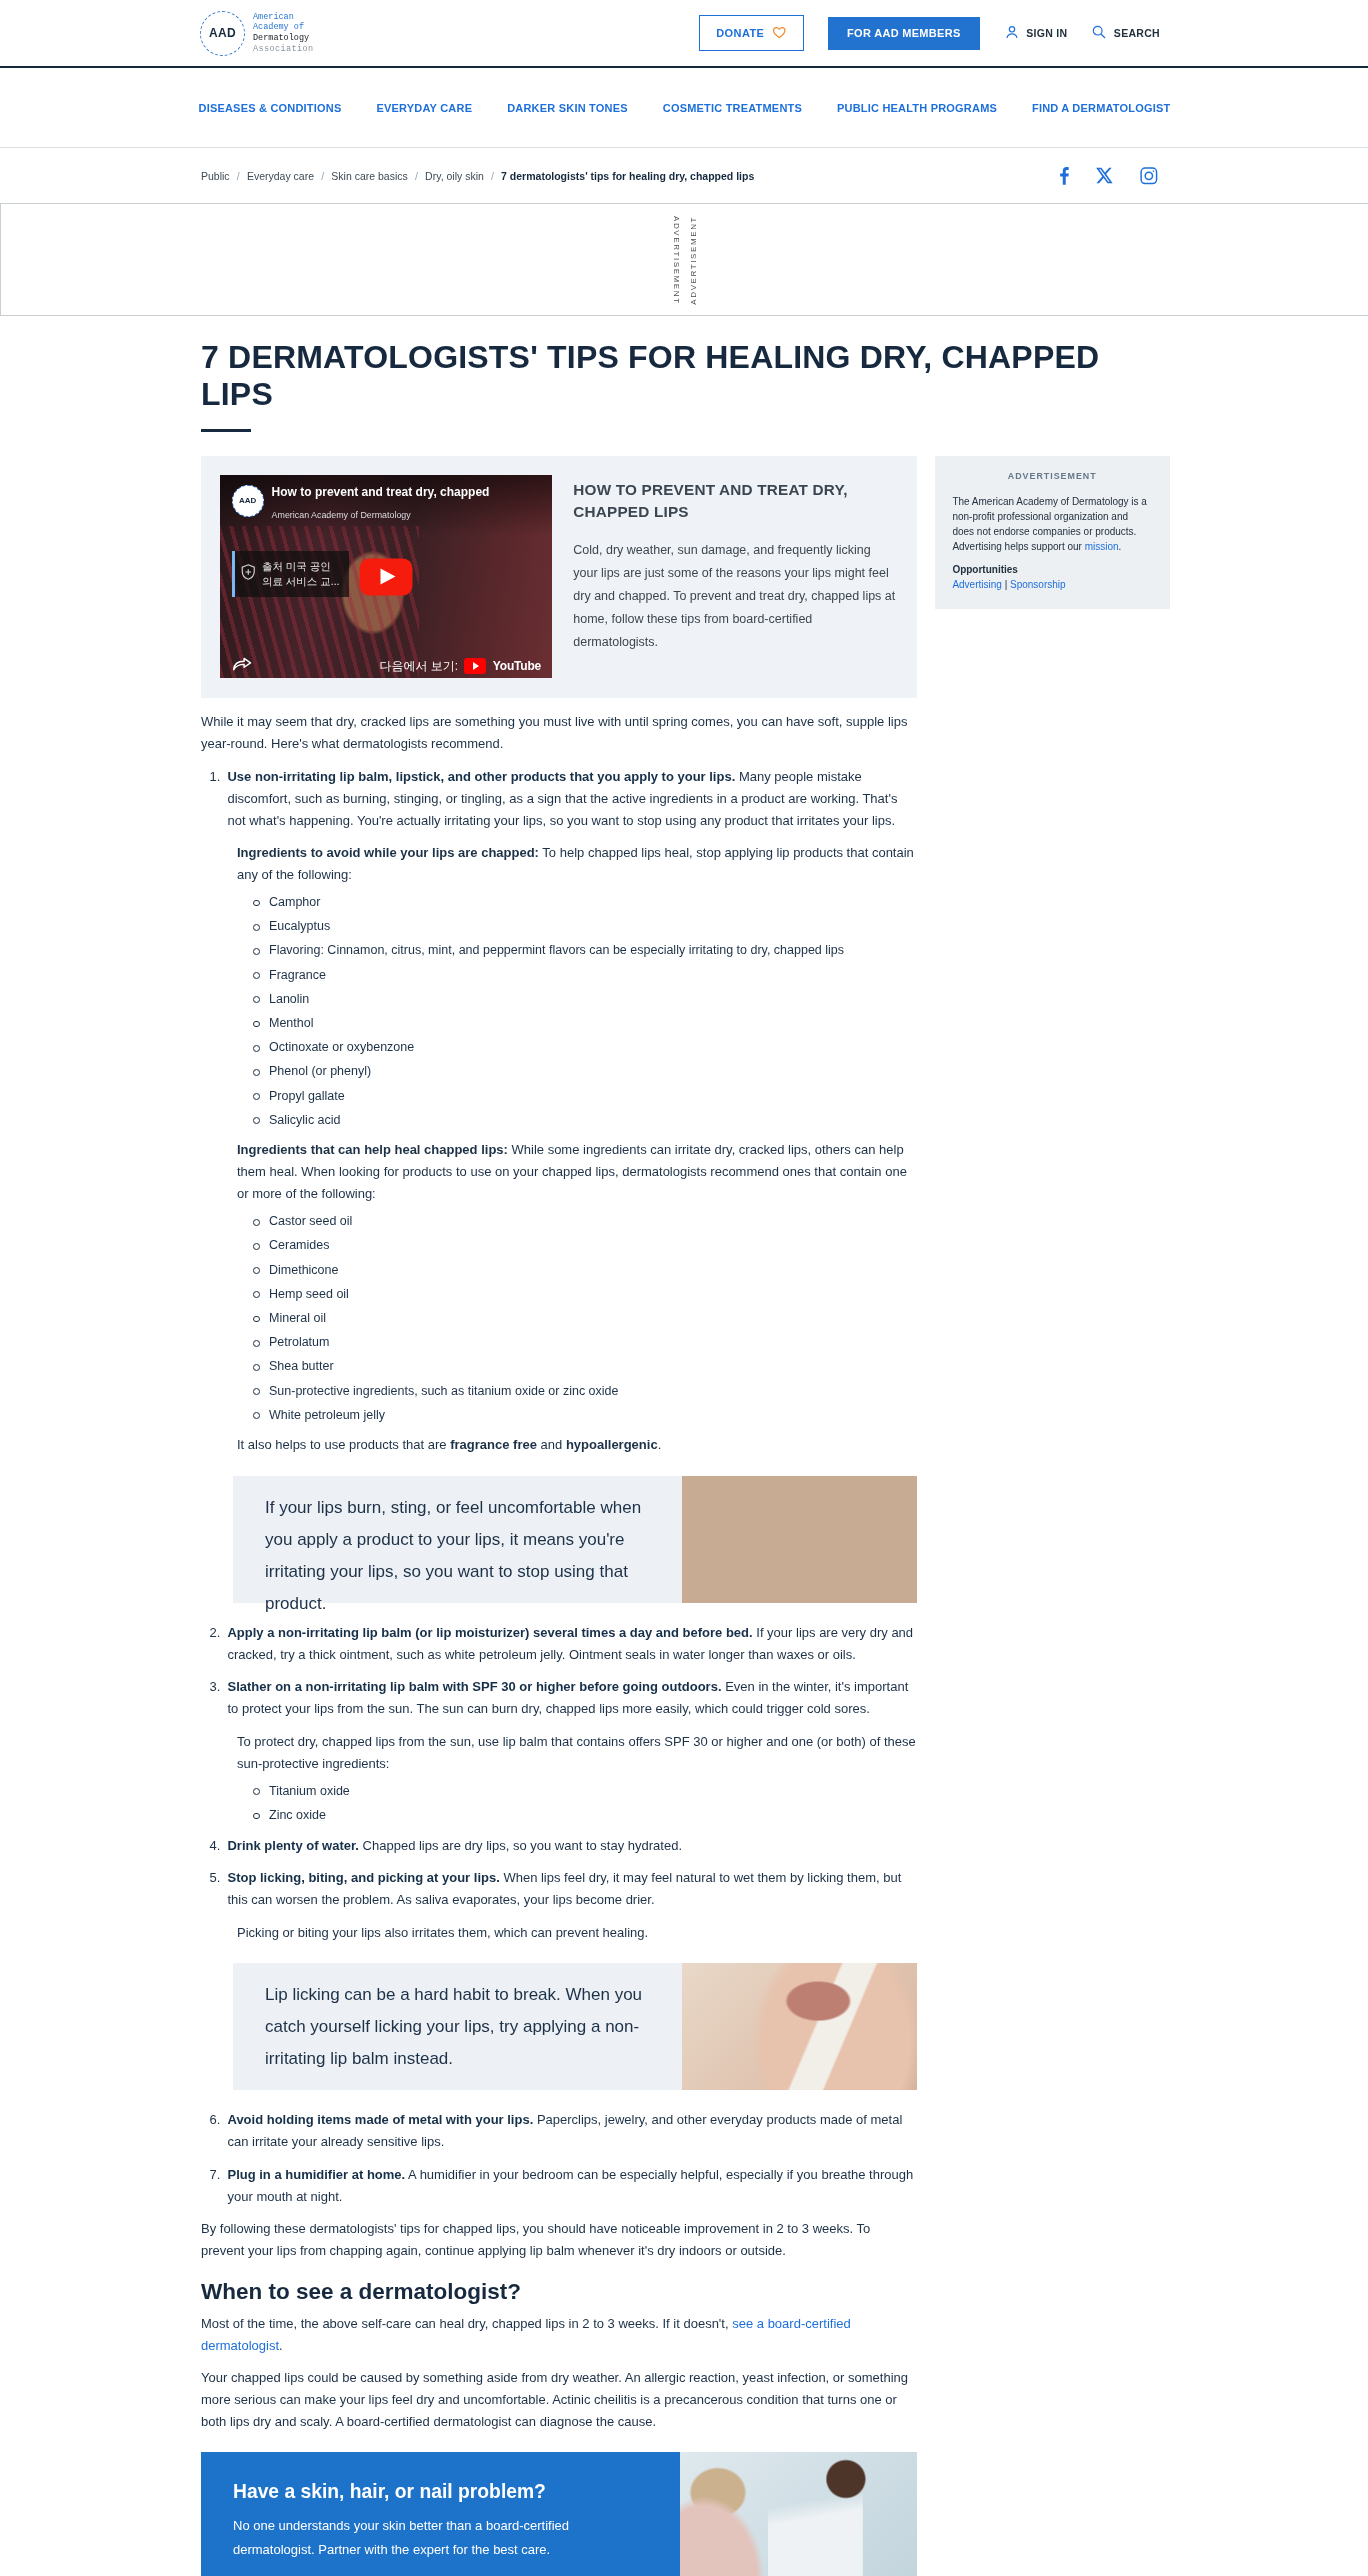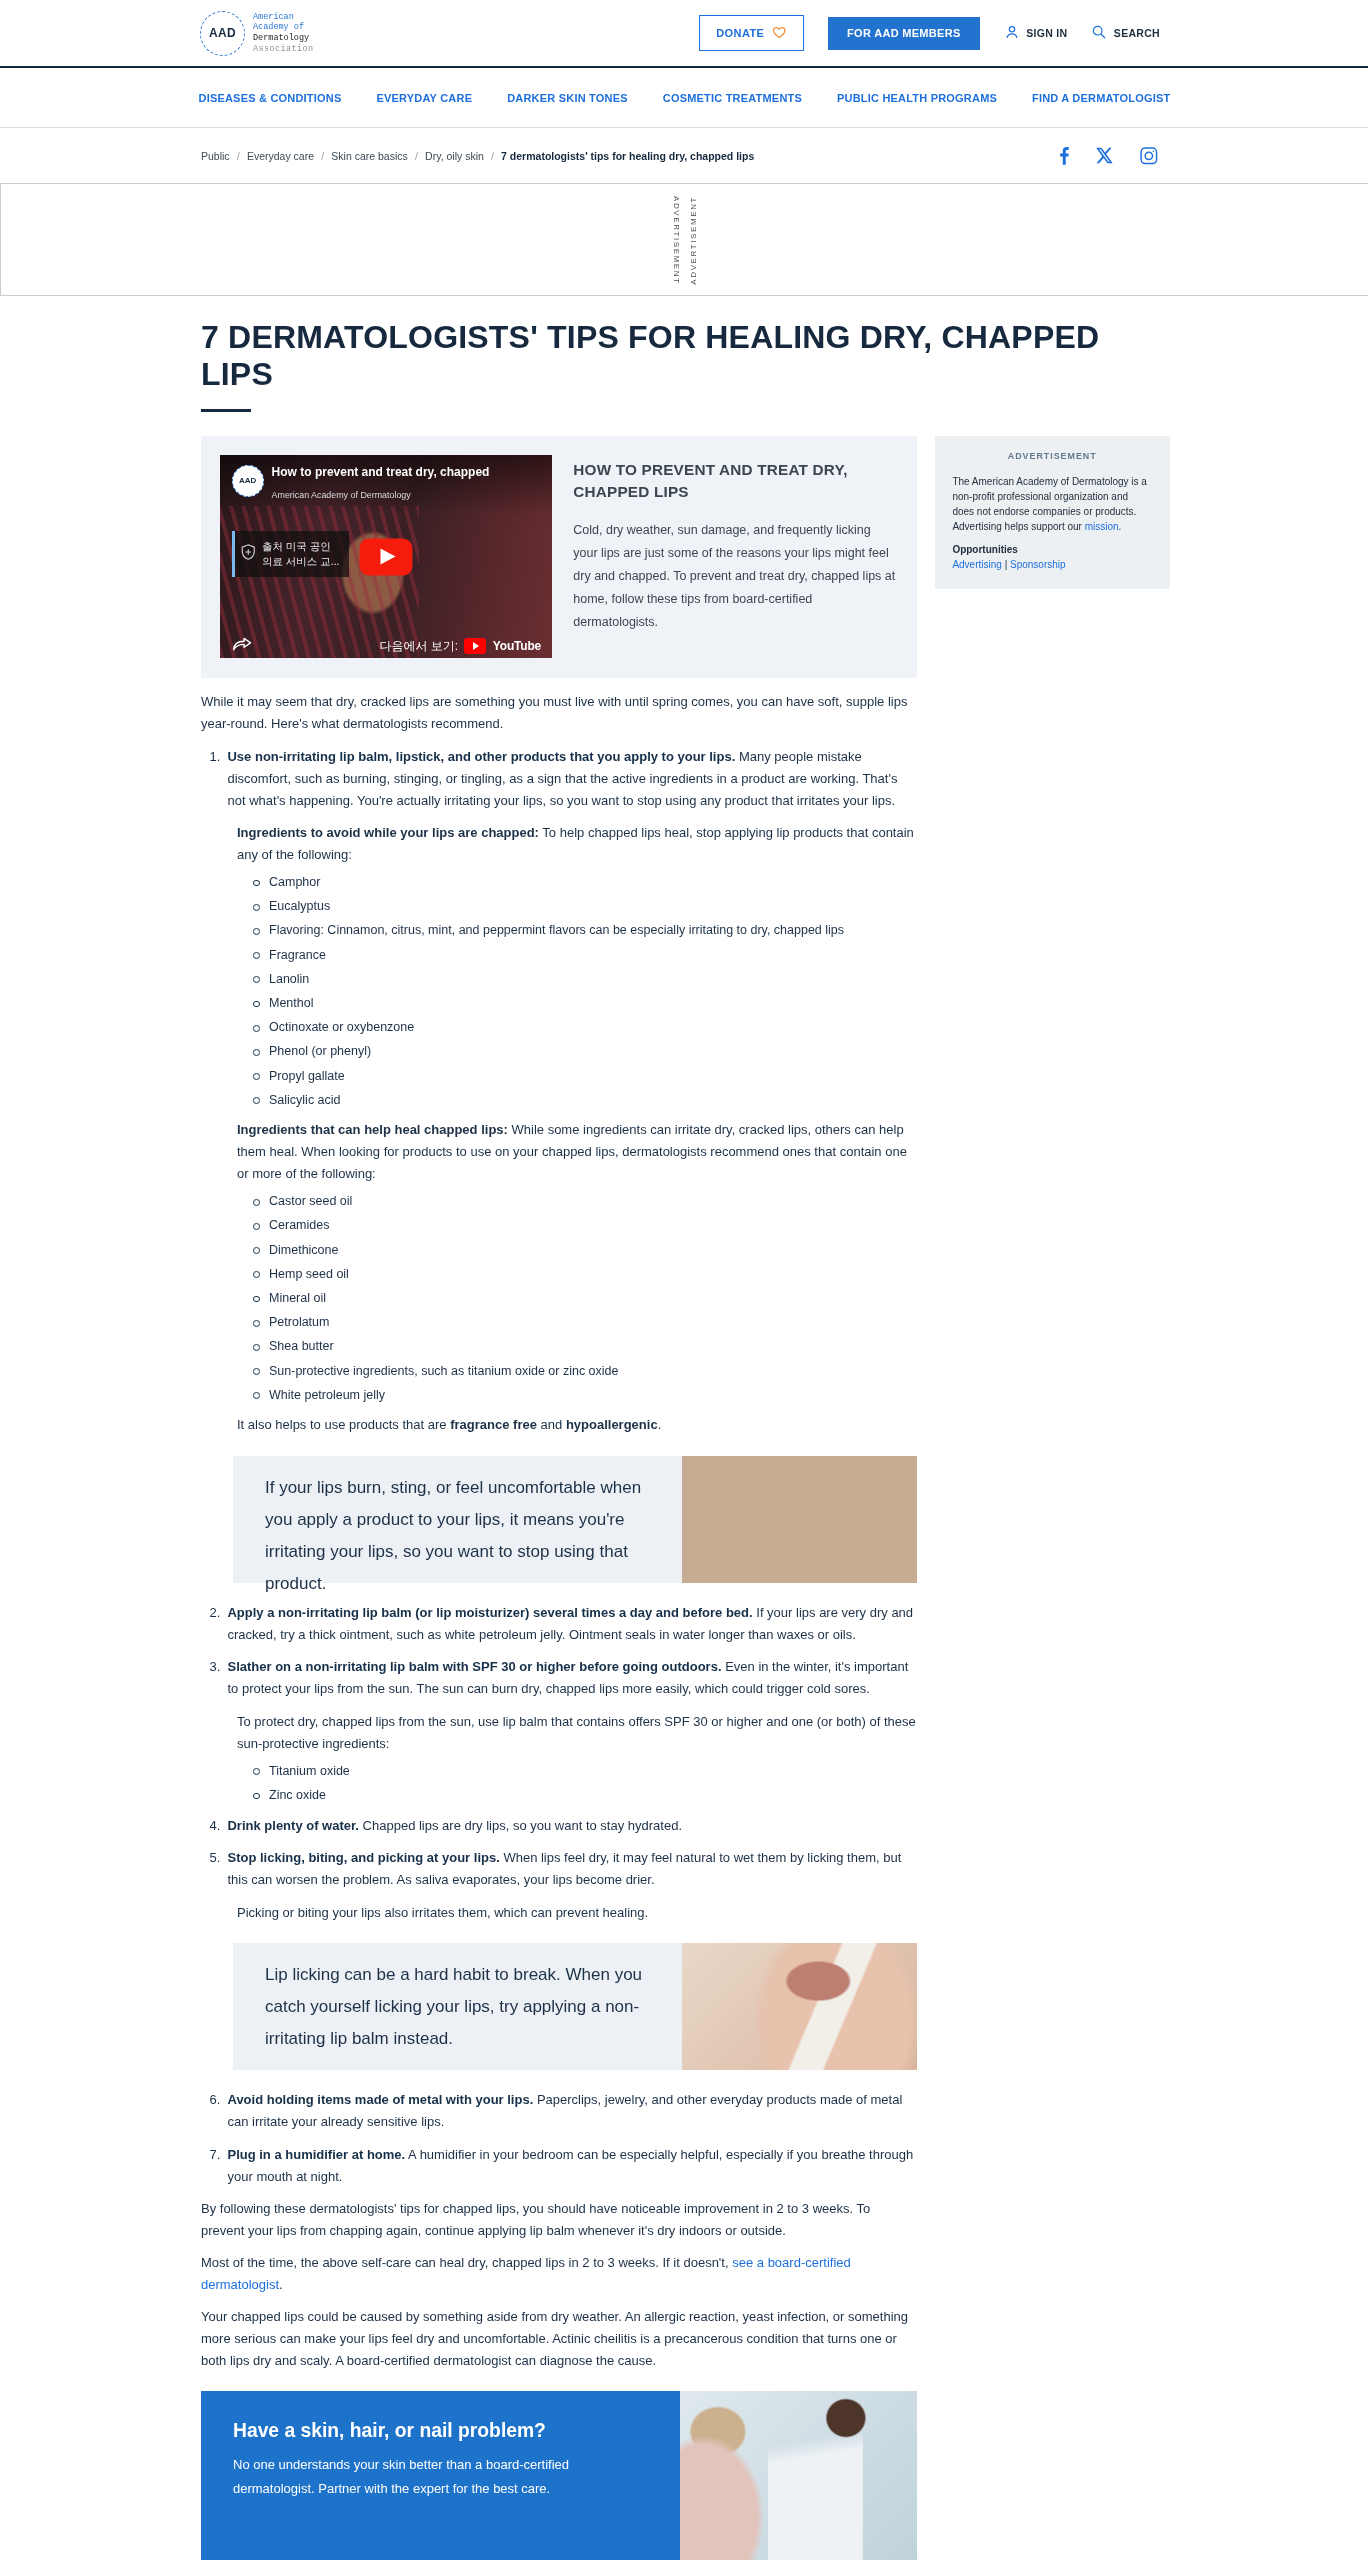--- a/index.html
+++ b/index.html
@@ -24,21 +24,21 @@
                 color:#1d6fdc; background:#fff; font-size:11px; font-weight:600;
                 letter-spacing:0.4px; padding:8.9px 16px; cursor:pointer; }
   .btn-members { background:#2272cf; color:#fff; border:none; font-size:11px; font-weight:600;
                  letter-spacing:0.3px; padding:10.5px 19.3px; cursor:pointer; }
   .top-util { display:flex; align-items:center; gap:6.4px; color:#22303c;
               font-size:10.5px; font-weight:600; letter-spacing:0.3px; cursor:pointer; }
 
   .navy-line { height:2.4px; background:#15293c; }
 
   
-  .mainnav { height:60px; display:flex; align-items:center; justify-content:center; gap:35px;
+  .mainnav { height:80px; display:flex; align-items:center; justify-content:center; gap:35px;
              border-bottom:0.8px solid #d9dee3; background:#fff; }
   .nav-link { color:#1d6fdc; font-size:11px; font-weight:600; letter-spacing:0.2px; }
 
   
   .crumb-row { height:55px; display:flex; align-items:center; justify-content:space-between;
                padding:0 211px 0 201px; background:#fff; }
   .crumb-left { display:flex; align-items:center; flex-wrap:wrap; font-size:10.5px; }
   .crumbs { display:flex; align-items:center; }
   .crumb-item { display:flex; align-items:center; }
   .crumb-link { color:#3c4a56; }
@@ -426,20 +426,21 @@
       <div class="tip">
         <span class="tip-num">7.</span>
         <p class="tip-body">
           <strong>Plug in a humidifier at home.</strong>
           <span>A humidifier in your bedroom can be especially helpful, especially if you breathe through your mouth at night.</span>
         </p>
       </div>
 
       <p class="std">By following these dermatologists' tips for chapped lips, you should have noticeable improvement in 2 to 3 weeks. To prevent your lips from chapping again, continue applying lip balm whenever it's dry indoors or outside.</p>
 
+      <h2 class="when">When to see a dermatologist?</h2>
 
       <p class="std">
         <span>Most of the time, the above self-care can heal dry, chapped lips in 2 to 3 weeks. If it doesn't,</span>
         <a class="blue">see a board-certified dermatologist</a><span>.</span>
       </p>
 
       <p class="std">Your chapped lips could be caused by something aside from dry weather. An allergic reaction, yeast infection, or something more serious can make your lips feel dry and uncomfortable. Actinic cheilitis is a precancerous condition that turns one or both lips dry and scaly. A board-certified dermatologist can diagnose the cause.</p>
 
       <div class="cta">
         <div class="cta-text">

